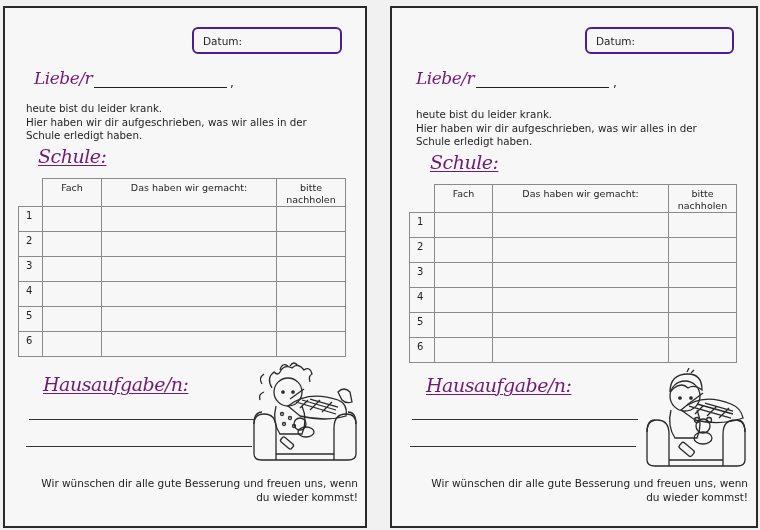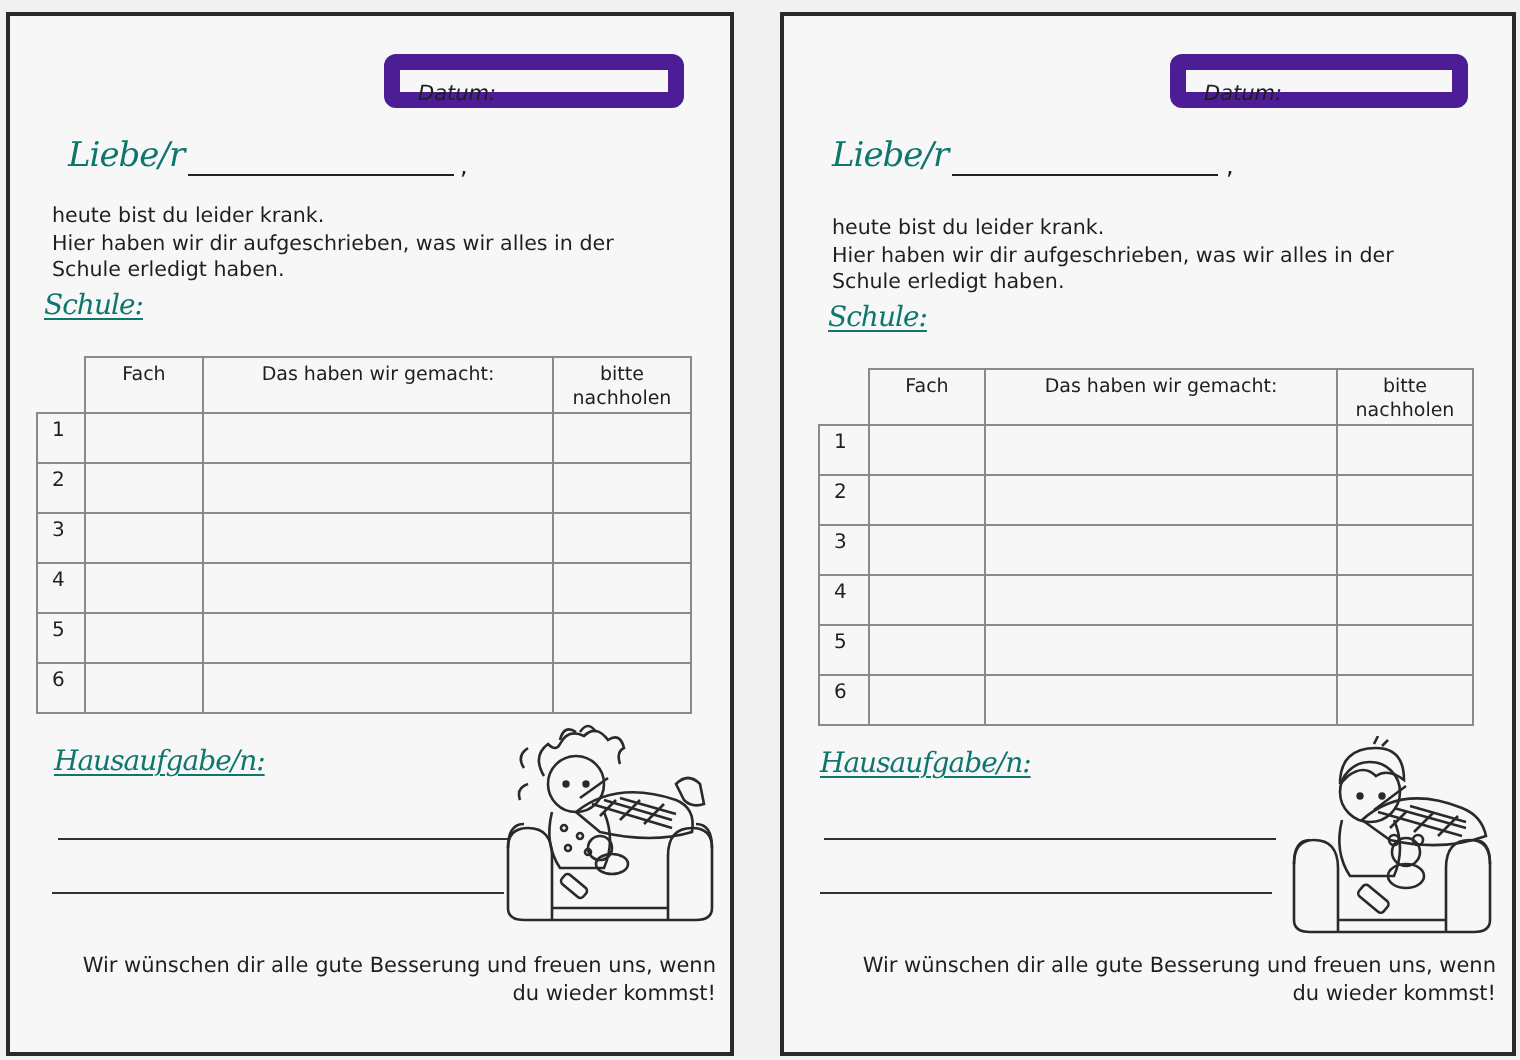--- a/index.html
+++ b/index.html
@@ -10,32 +10,32 @@
     color: #1e1e1e;
   }
   .card {
     position: absolute;
     background: #f7f7f7;
     border: 2px solid #2a2a2a;
     box-sizing: border-box;
   }
   .abs { position: absolute; }
   .datum {
-    border: 8px solid #4c1d95; border-radius: 6px; box-sizing: border-box;
-    font-size: 10.5px; padding: 6px 0 0 9px; font-style: italic;
+    border: 2px solid #4c1d95; border-radius: 6px; box-sizing: border-box;
+    font-size: 10.5px; padding: 6px 0 0 9px;
   }
   .script {
     font-family: "DejaVu Serif", serif; font-weight: 200;
-    color: #0f766e; letter-spacing: -0.5px;
+    color: #701a75; letter-spacing: -0.5px;
   }
   .liebe { font-size: 17px; font-style: italic; }
   .name-line { border-bottom: 1.5px solid #222; height: 0; }
   .comma { font-size: 12px; }
   .intro { font-size: 10.3px; line-height: 13.5px; white-space: nowrap; }
-  .heading { font-size: 14px; font-style: italic; text-decoration: underline; text-decoration-thickness: 1px; text-underline-offset: 2px; }
+  .heading { font-size: 19px; font-style: italic; text-decoration: underline; text-decoration-thickness: 1px; text-underline-offset: 2px; margin-left: 16px; }
   table.grid {
     position: absolute; border-collapse: collapse; table-layout: fixed;
     font-size: 9.5px;
   }
   table.grid td, table.grid th {
     border: 1px solid #8a8a8a; padding: 0; vertical-align: top; font-weight: normal;
   }
   table.grid th { text-align: center; padding-top: 3px; line-height: 12px; }
   table.grid th.blank { border-top: none; border-left: none; }
   table.grid td.num { padding: 3px 0 0 7px; font-size: 10px; }

